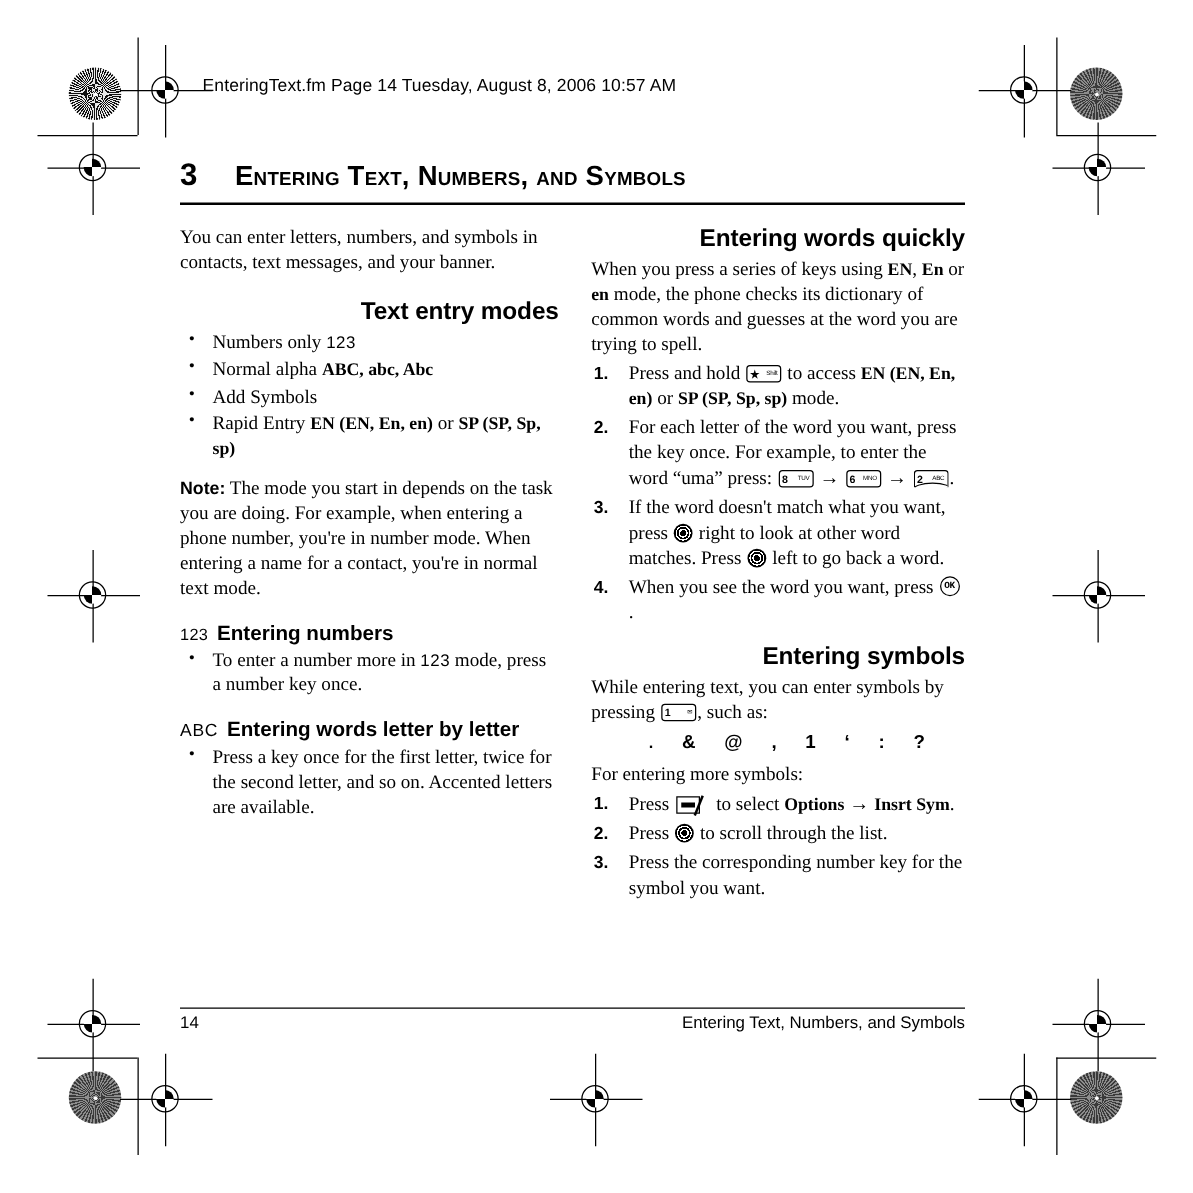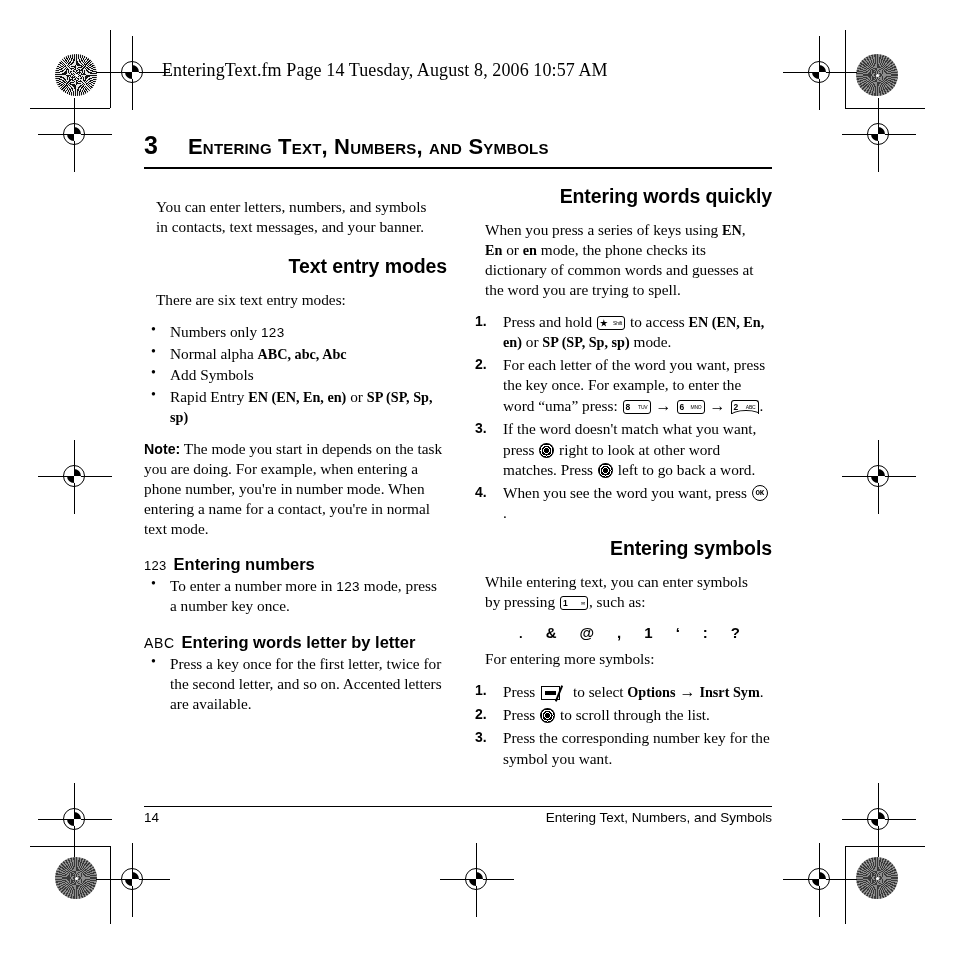--- a/index.html
+++ b/index.html
@@ -83,22 +83,22 @@
 
   
   #content {
     position: absolute;
     left: 144px;
     top: 60px;
     width: 628px;
   }
 
   .fm-header {
-    font-family: Liberation Serif, serif;
-    font-size: 18px;
+    font-family: Liberation Sans, sans-serif;
+    font-size: 14px;
     letter-spacing: 0.1px;
     white-space: nowrap;
     padding-left: 18px;
   }
 
   .chapter-row {
     margin-top: 50px;
     display: flex;
     align-items: baseline;
     font-family: "Liberation Sans", sans-serif;
@@ -123,21 +123,21 @@
 
   .columns {
     display: flex;
     margin-top: 16px;
   }
   .col-left { width: 303px; flex: none; }
   .col-gap  { width: 26px; flex: none; }
   .col-right{ width: 299px; flex: none; }
 
   p.body, p.lead {
-    margin: 12px;
+    margin: 0;
     font-size: 15.3px;
     line-height: 1.30;
   }
 
   h2.sect {
     font-family: "Liberation Sans", sans-serif;
     font-weight: bold;
     font-size: 19.5px;
     margin: 18px 0 3px 0;
     letter-spacing: -0.1px;
@@ -481,21 +481,20 @@
     </div>
     <div class="chapter-rule"></div>
 
     <div class="columns">
 
       <div class="col-left">
 
         <p class="body">You can enter letters, numbers, and symbols in contacts, text messages, and your banner.</p>
 
         <h2 class="sect">Text entry modes</h2>
-        <p class="body">There are six text entry modes:</p>
 
         <ul class="bullets">
           <li><span>Numbers only </span><span class="sans-n">123</span></li>
           <li><span>Normal alpha </span><span class="sans-b">ABC, abc, Abc</span></li>
           <li><span>Add Symbols</span></li>
           <li><span>Rapid Entry </span><span class="sans-b">EN (EN, En, en)</span><span> or </span><span class="sans-b">SP (SP, Sp, sp)</span></li>
         </ul>
 
         <p class="note">
           <span class="lbl">Note:</span>

